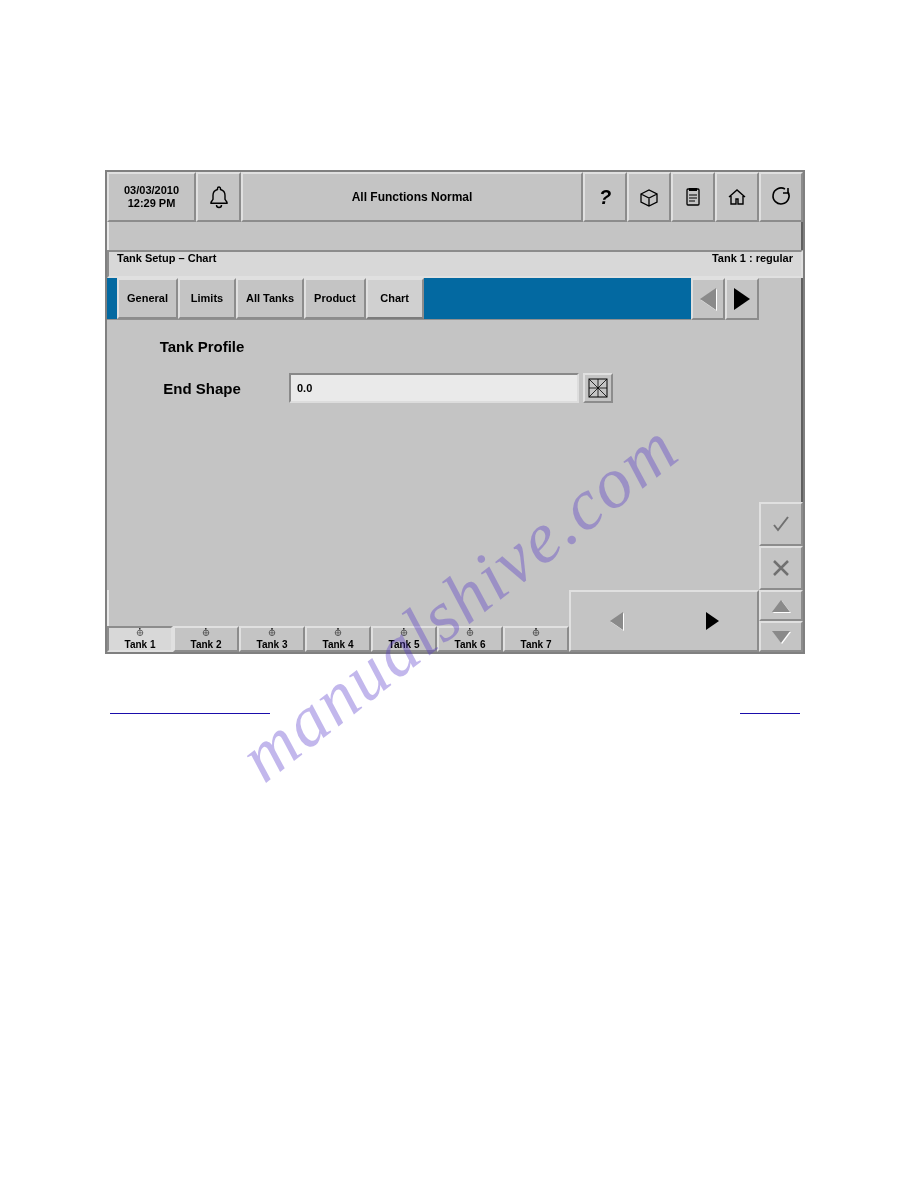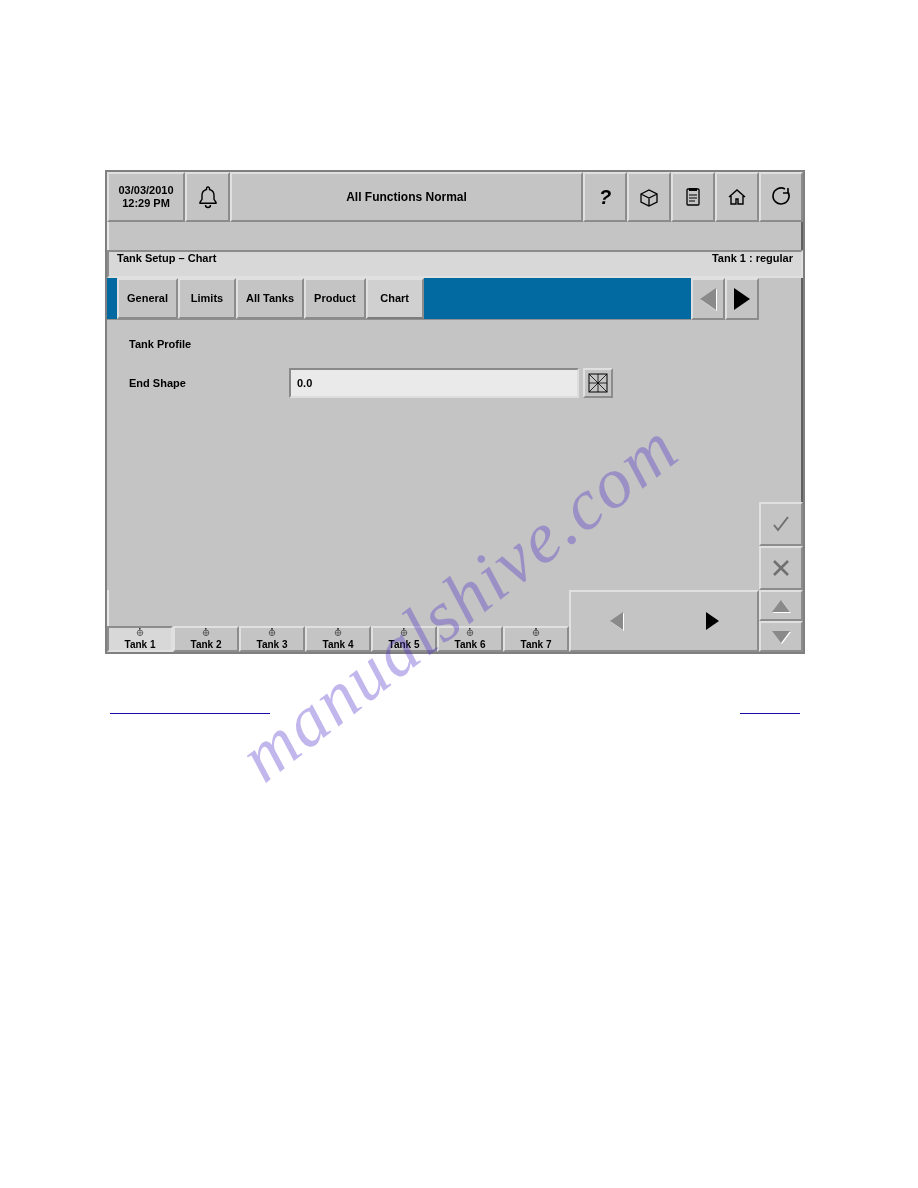--- a/index.html
+++ b/index.html
@@ -19,21 +19,21 @@
   .topbar-cell {
     background: #c4c4c4;
     border: 2px outset #e0e0e0;
     display: flex;
     align-items: center;
     justify-content: center;
     font-size: 11px;
     font-weight: bold;
     color: #000;
   }
-  .datetime { width: 78px; flex-direction: column; line-height: 1.2; }
+  .datetime { width: 89px; flex-direction: column; line-height: 1.2; }
   .bell-cell { width: 45px; }
   .status-cell { flex: 1; font-size: 12px; }
   .icon-cell { width: 44px; cursor: pointer; }
 
   
   .subheader {
     display: flex;
     height: 28px;
     background: #d8d8d8;
     border: 2px inset #e0e0e0;
@@ -85,21 +85,21 @@
     cursor: pointer;
   }
 
   
   .form-area {
     padding: 18px 22px 20px 22px;
     background: #c4c4c4;
     min-height: 270px;
   }
   .form-row { display: flex; align-items: center; margin-bottom: 18px; }
-  .form-label { width: 160px; text-align: left; padding-right: 14px; font-size: 11px; font-weight: bold; }
+  .form-label { width: 160px; text-align: center; padding-right: 14px; font-size: 15px; font-weight: bold; }
   .form-field {
     flex: 1;
     height: 30px;
     background: #eaeaea;
     border: 2px inset #ddd;
     display: flex;
     align-items: center;
     padding: 0 6px;
     font-size: 11px;
     font-weight: bold;

